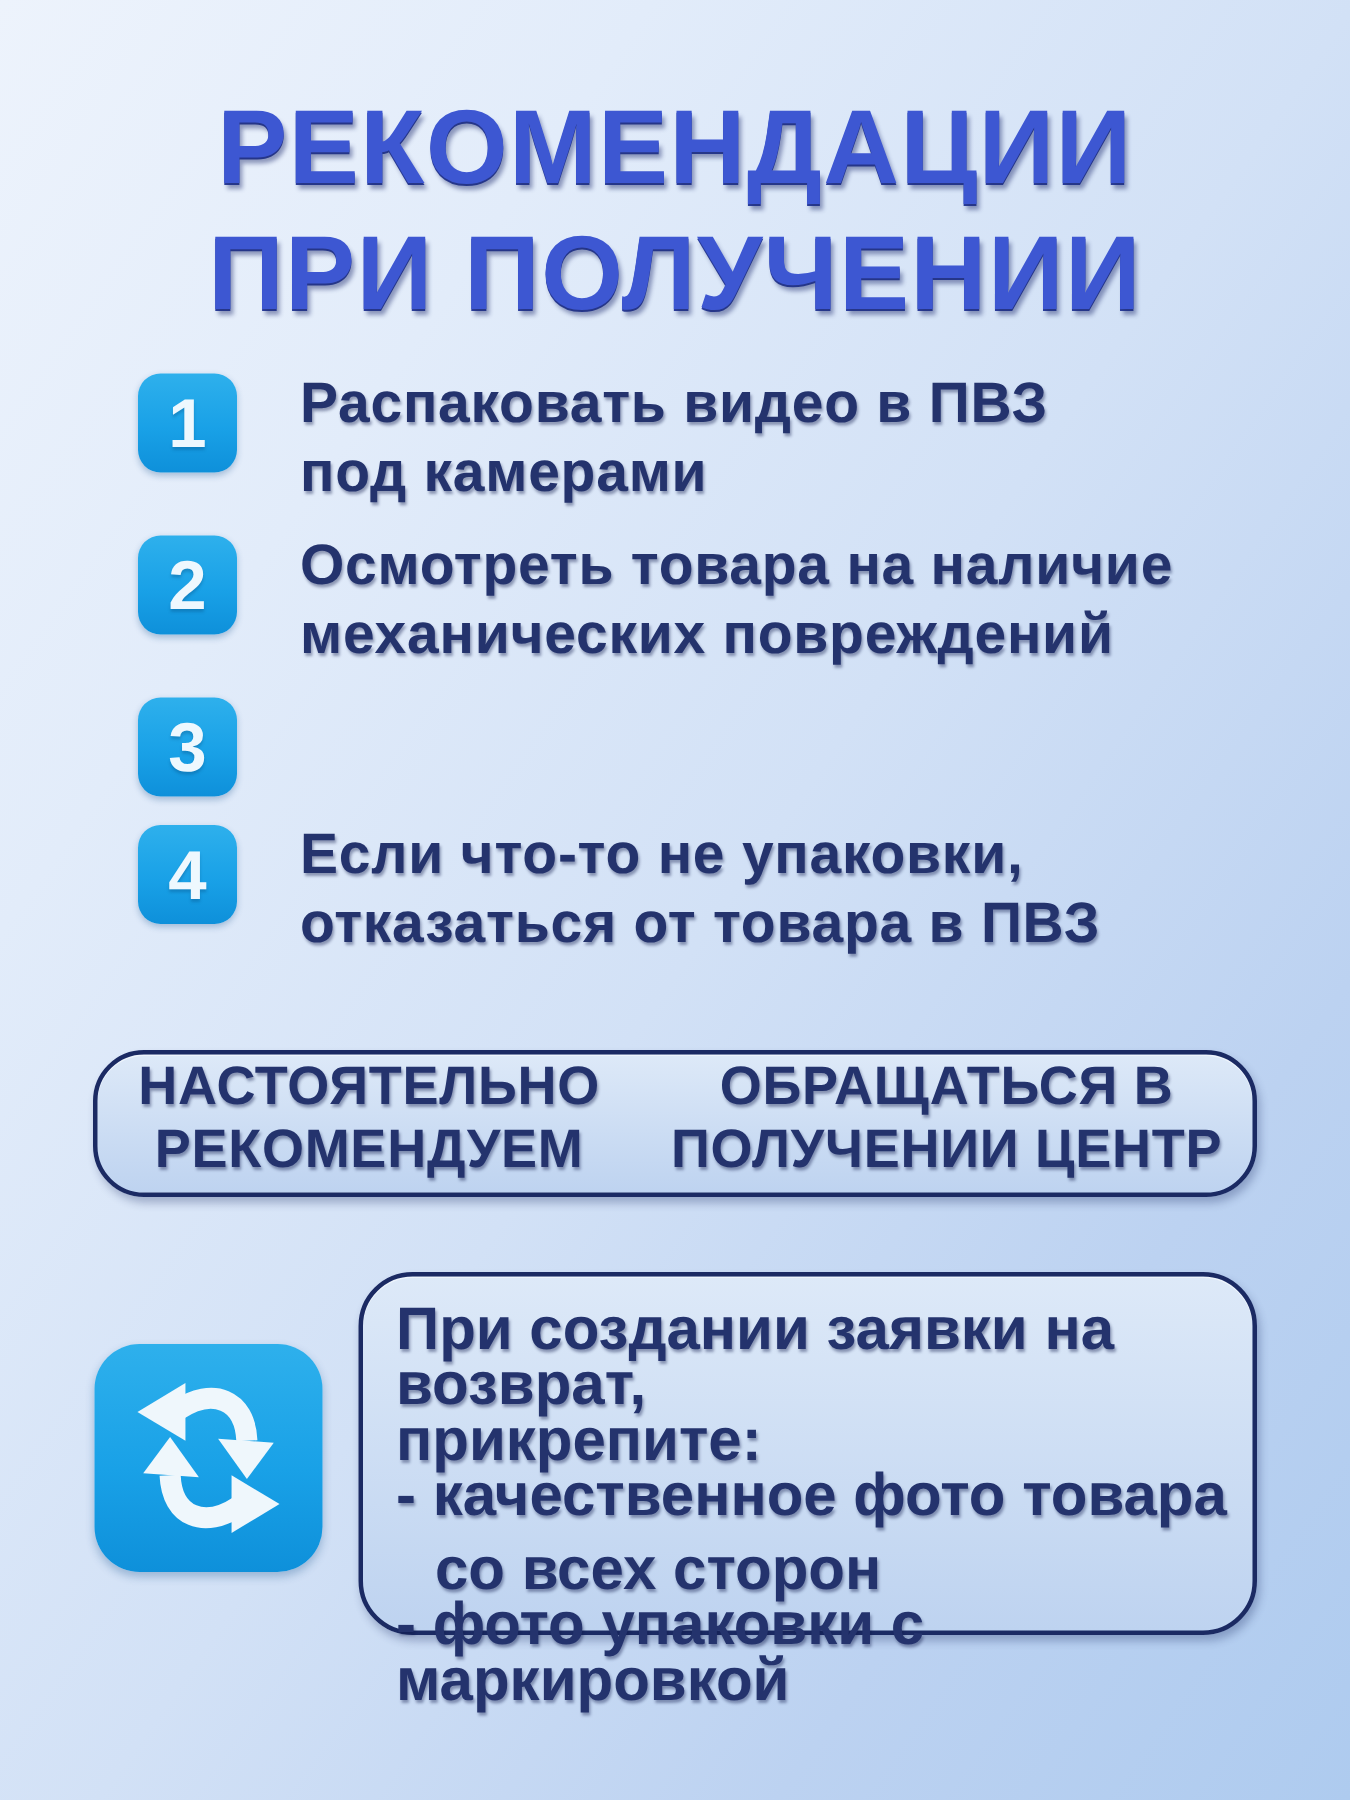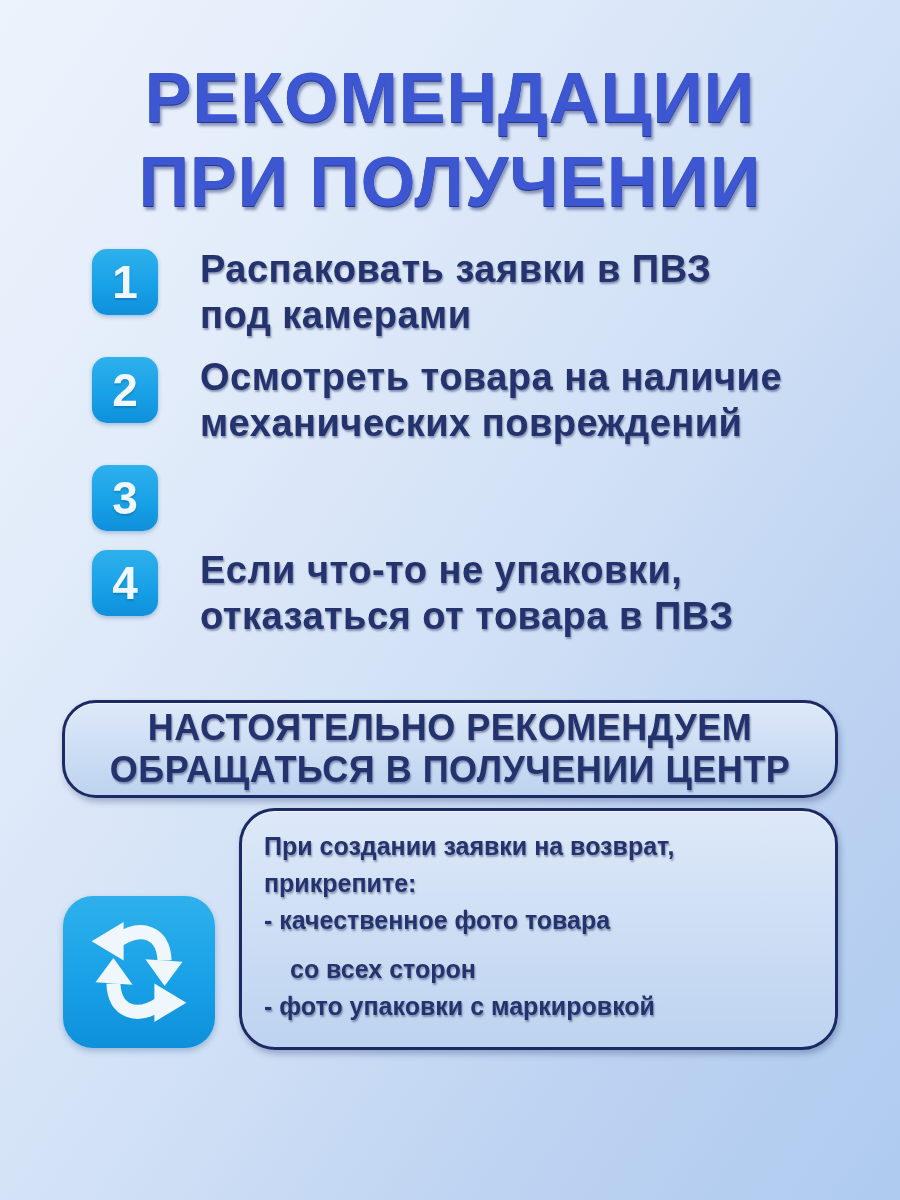--- a/index.html
+++ b/index.html
@@ -52,32 +52,32 @@
   
   .note-box{
     position:absolute;
     border:3px solid var(--border-navy,#1b2a63);
     background:linear-gradient(180deg,var(--box-fill-top,#dde9f8),var(--box-fill-bottom,#bed3f0));
     box-shadow:2px 4px 6px rgba(27,42,99,0.3), inset 0 1px 0 rgba(255,255,255,0.5);
   }
   .service-box{
     left:62px; top:700px; width:776px; height:98px;
     border-radius:34px;
-    display:flex; flex-direction:column; justify-content:center;
+    display:flex; flex-direction:row; justify-content:center;
     text-align:center;
     font-size:36px; line-height:42px; font-weight:800;
     letter-spacing:0.5px;
     color:var(--text-navy,#24336d);
     text-shadow:1px 2px 2px rgba(16,26,74,0.4);
   }
   .return-box{
-    left:239px; top:808px; width:599px; height:242px;
+    left:239px; top:848px; width:599px; height:242px;
     border-radius:36px;
     padding:17px 14px 0 22px;
-    font-size:25px; line-height:37px; font-weight:700;
+    font-size:40px; line-height:37px; font-weight:700;
     color:var(--text-navy,#24336d);
     text-shadow:1px 2px 2px rgba(16,26,74,0.4);
   }
   .return-box .indent{ padding-left:26px;margin-top:12px; }
 
   
   .return-icon{
     position:absolute; left:63px; top:896px;
     width:152px; height:152px; border-radius:30px;
     background:linear-gradient(180deg,#2eb0ec,var(--badge-blue,#19a1e7) 55%,var(--badge-blue-dark,#0e90da));
@@ -94,21 +94,21 @@
   <div class="title">
     <div>РЕКОМЕНДАЦИИ</div>
     <div>ПРИ ПОЛУЧЕНИИ</div>
   </div>
 
   <div class="steps">
 
     <div class="step">
       <div class="step-badge">1</div>
       <div class="step-text">
-        <div>Распаковать заявки в ПВЗ</div>
+        <div>Распаковать видео в ПВЗ</div>
         <div>под камерами</div>
       </div>
     </div>
 
     <div class="step">
       <div class="step-badge">2</div>
       <div class="step-text">
         <div>Осмотреть товара на наличие</div>
         <div>механических повреждений</div>
       </div>

